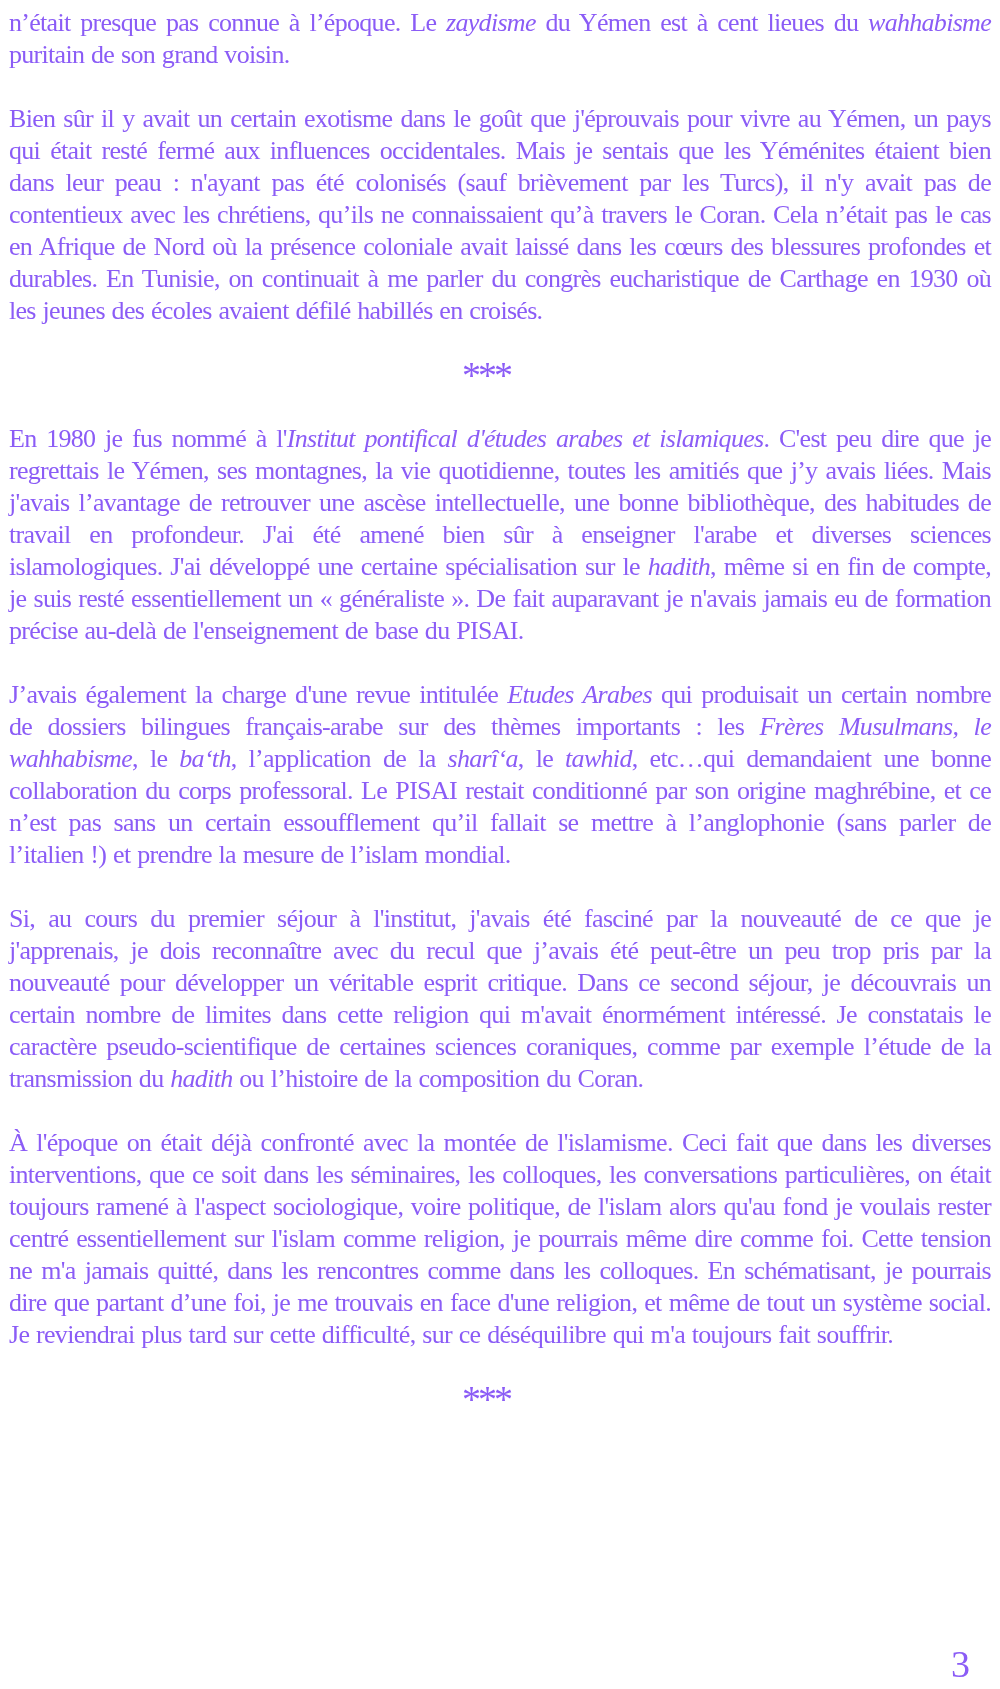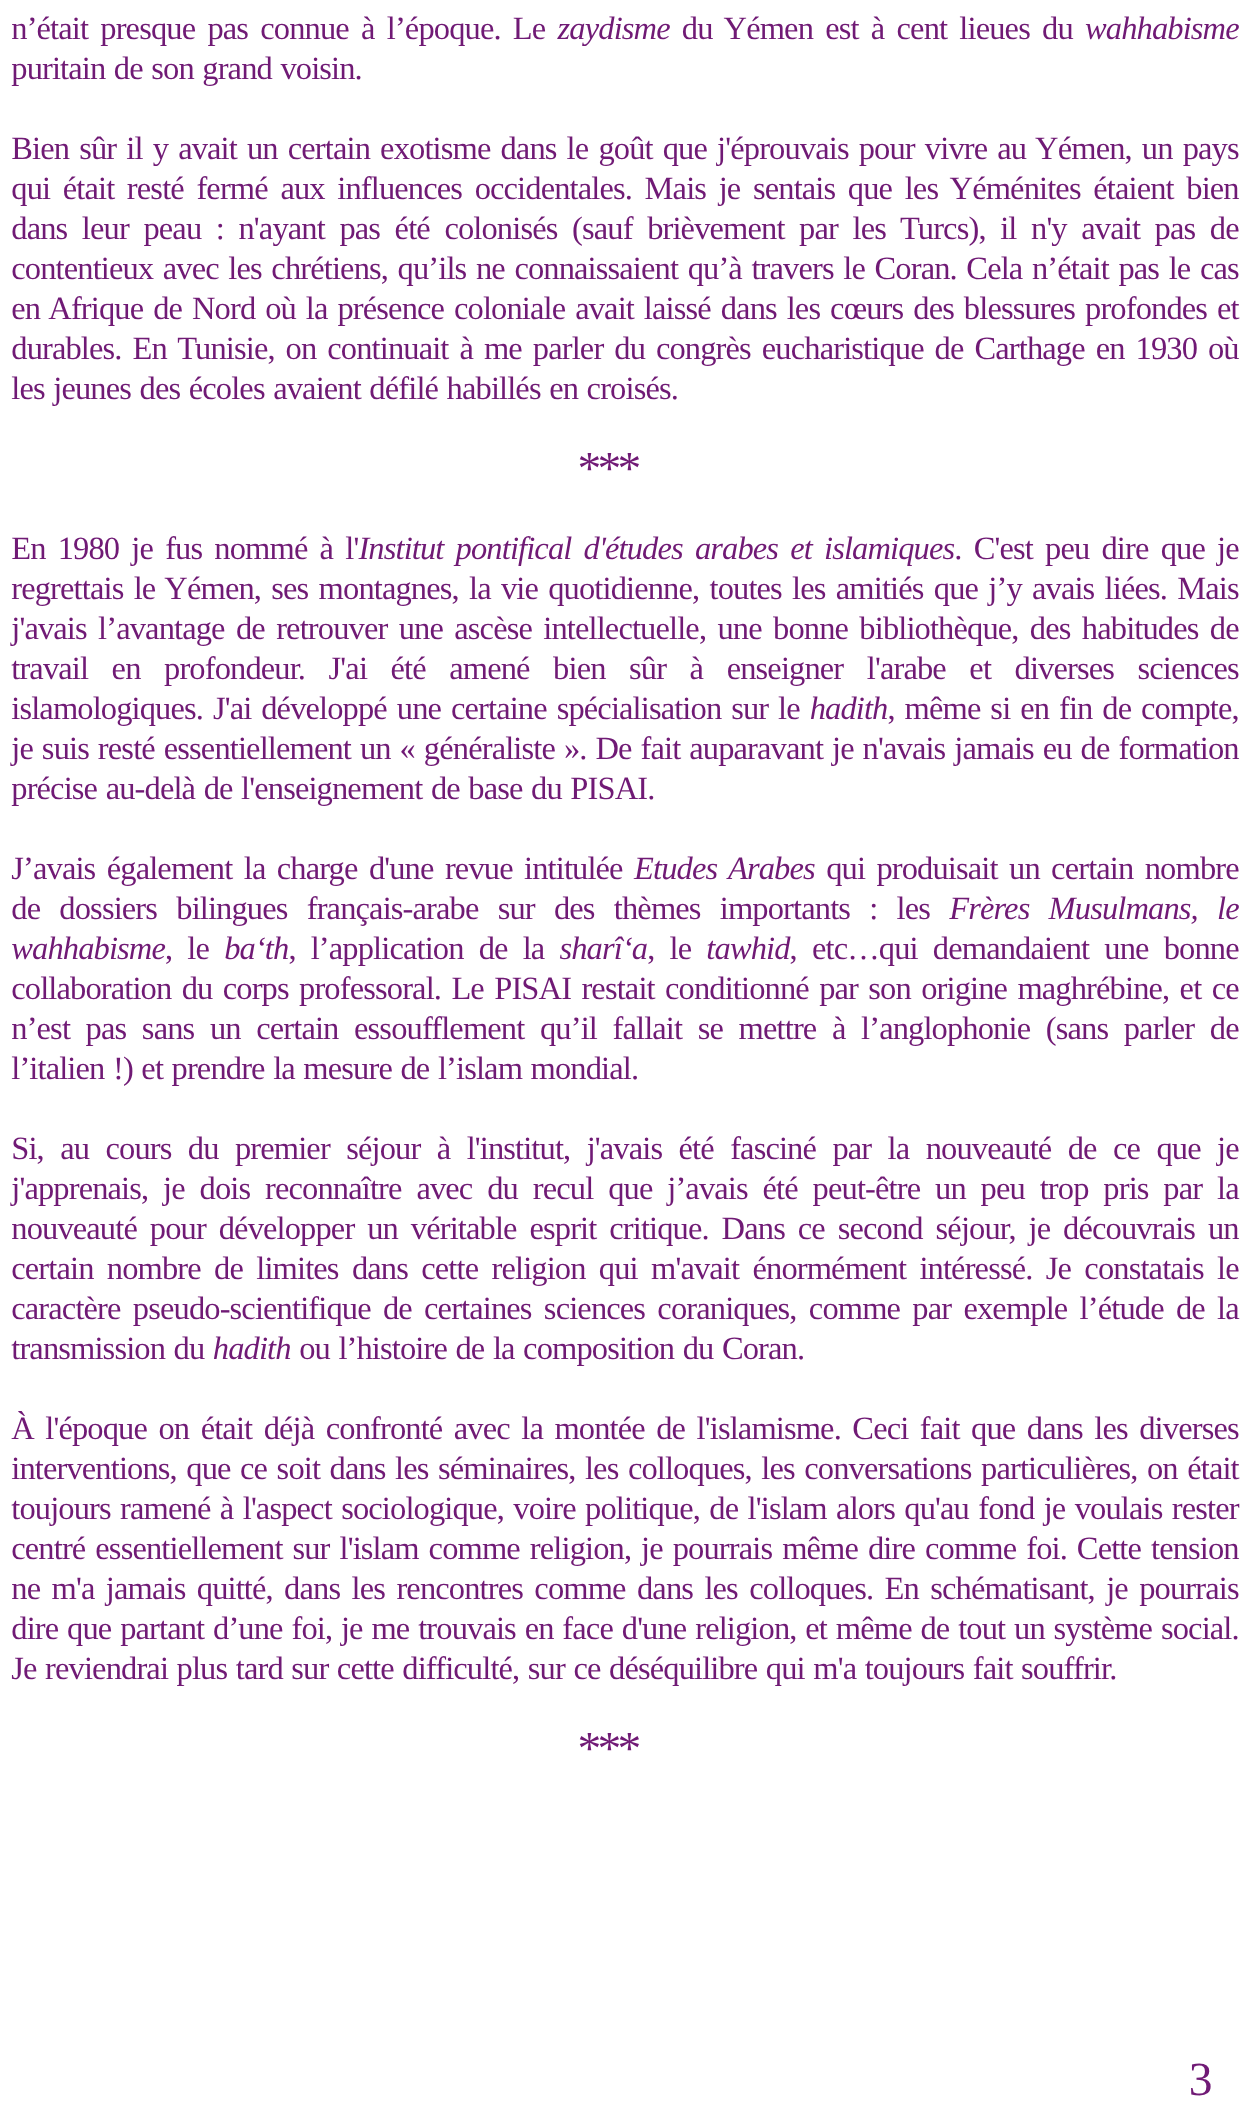--- a/index.html
+++ b/index.html
@@ -5,21 +5,21 @@
   html, body {
     margin: 0;
     padding: 0;
     background: #ffffff;
   }
   .page {
     position: relative;
     width: 1000px;
     height: 1689px;
     background: #ffffff;
-    color: #701a75;
+    color: #8b5cf6;
     font-family: "Liberation Serif", "DejaVu Serif", serif;
     overflow: hidden;
   }
   .text-block {
     position: absolute;
     left: 9px;
     right: 9px;
     top: 7px;
   }
   .para {

